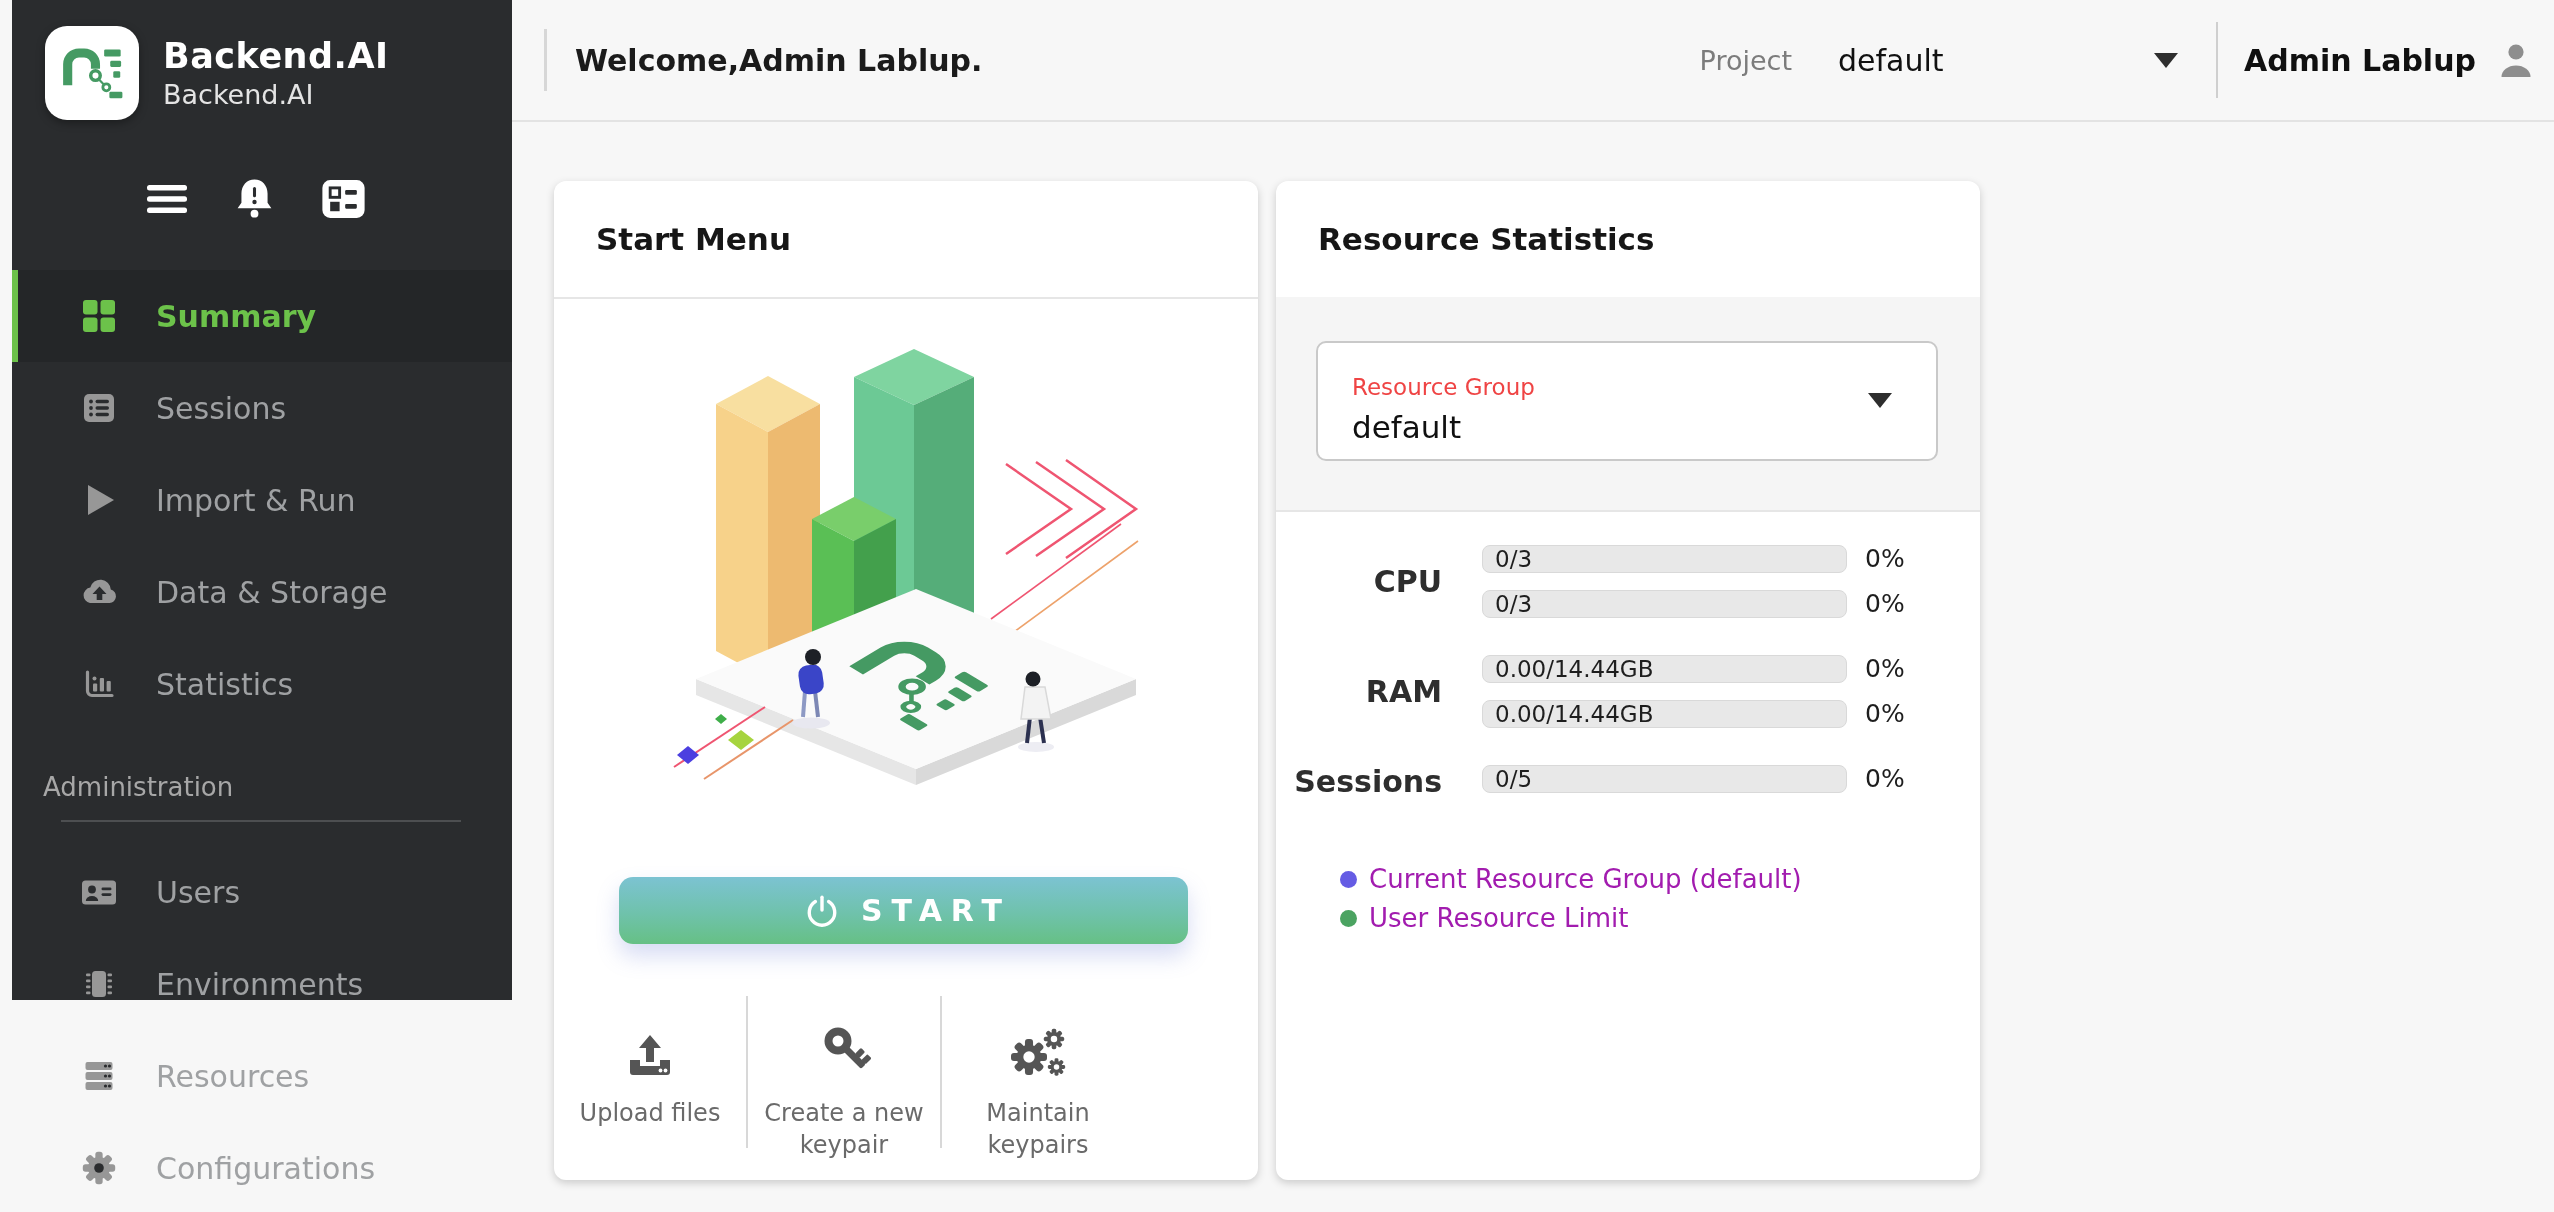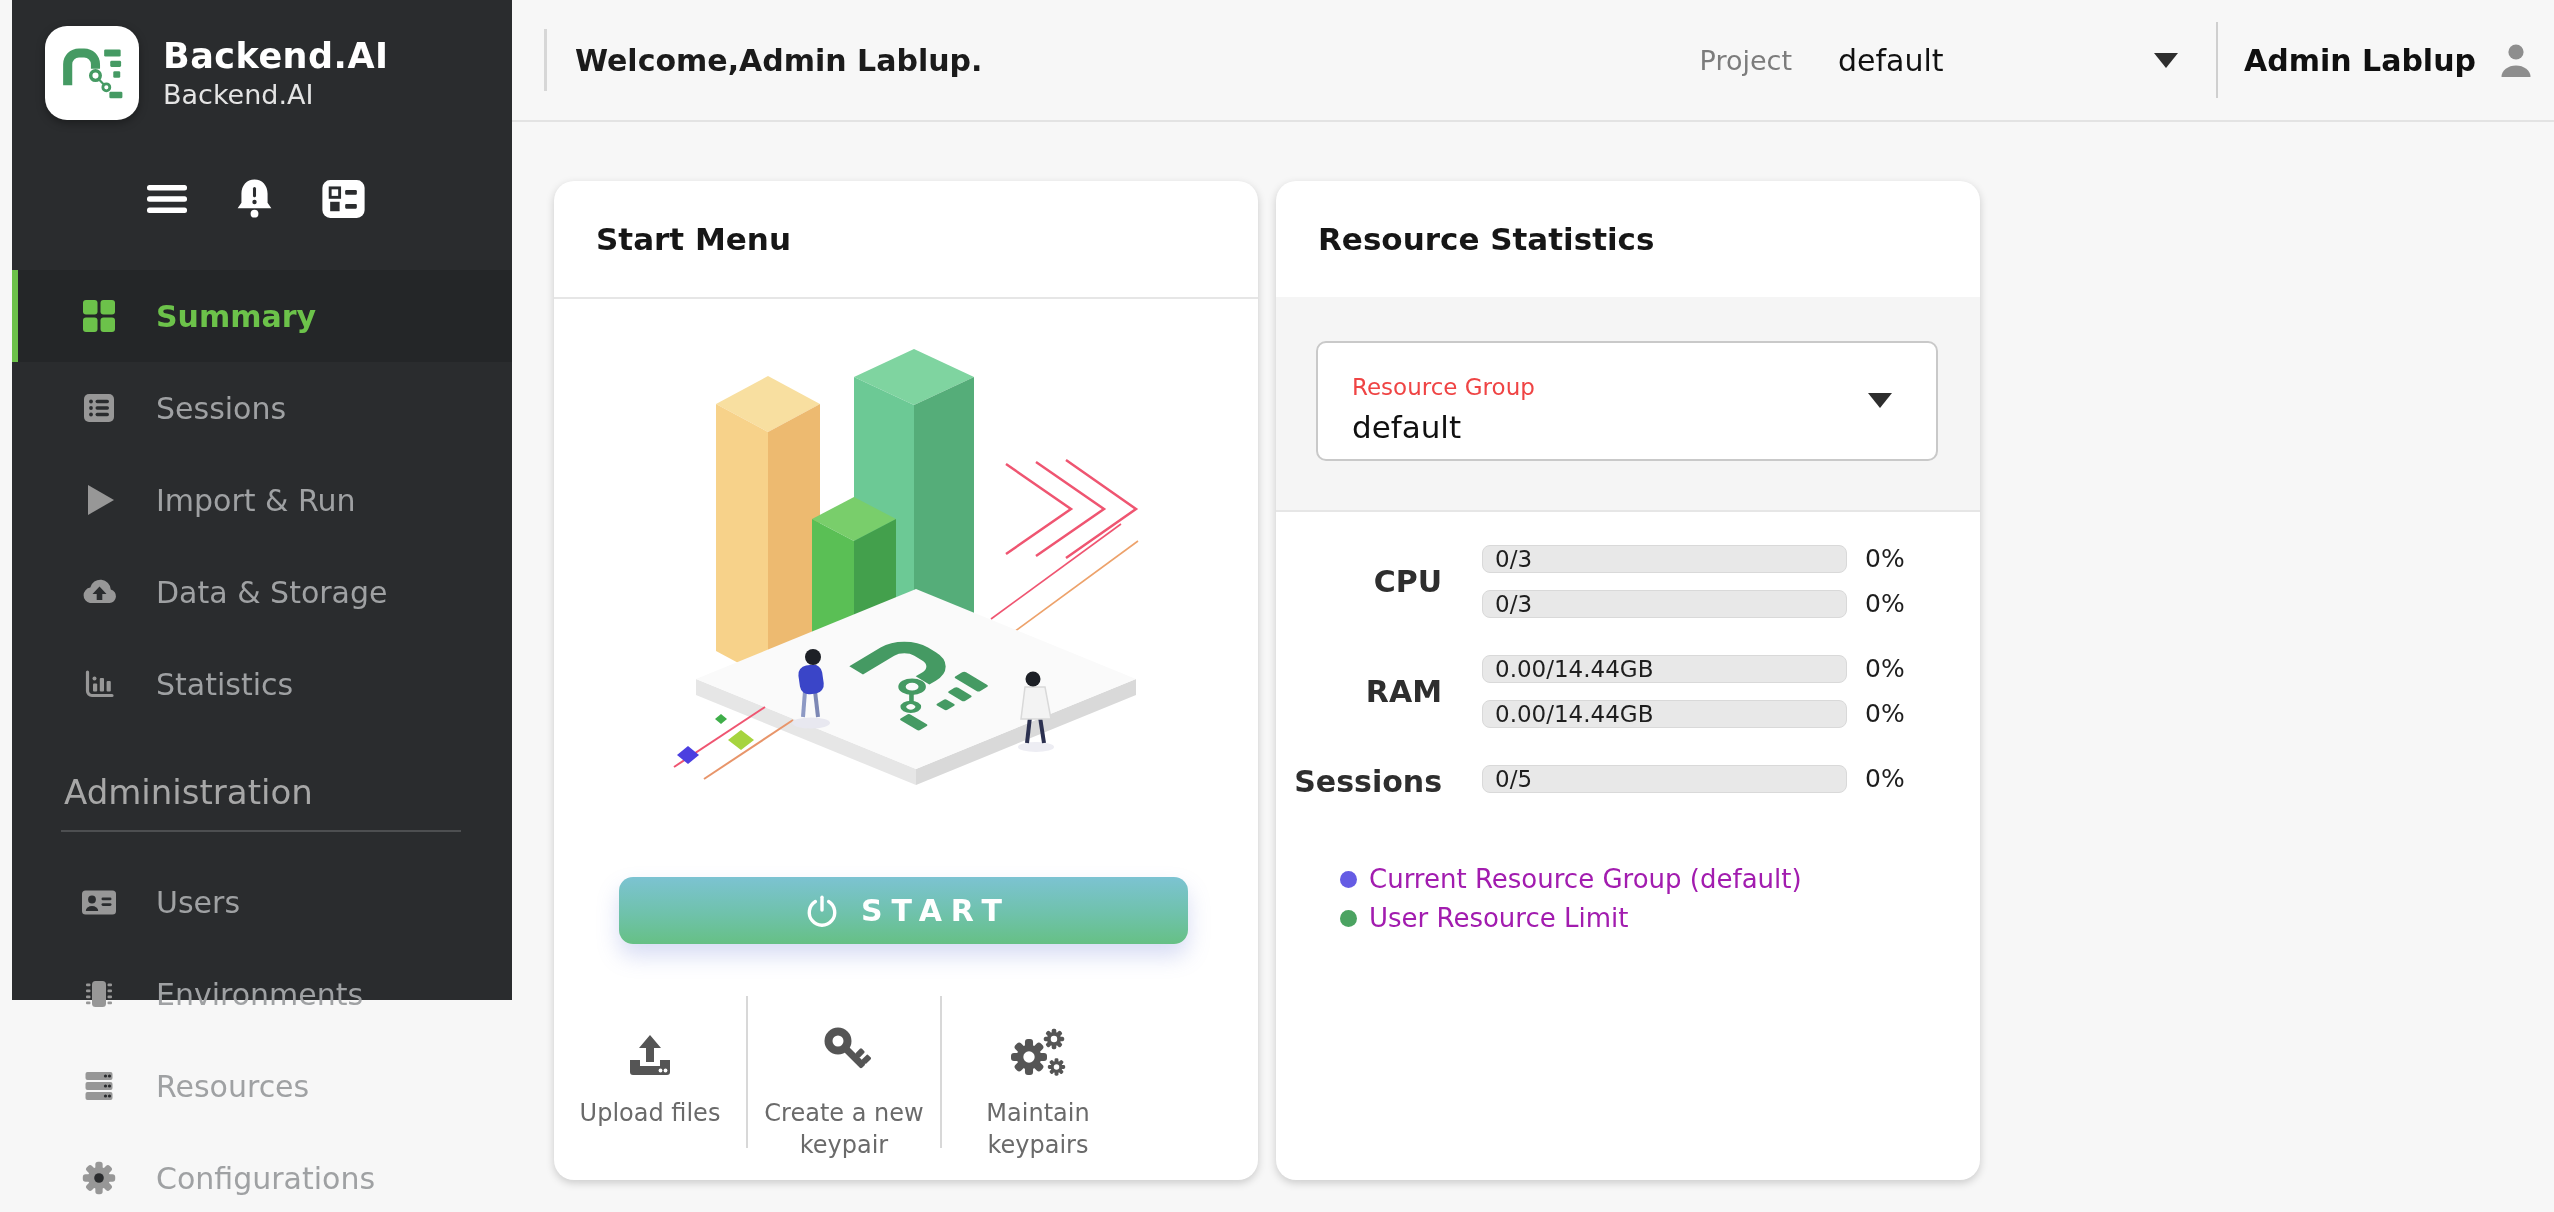--- a/index.html
+++ b/index.html
@@ -16,38 +16,38 @@
   .brand-title{color:#ffffff;font-size:35px;font-weight:700;letter-spacing:.5px;white-space:nowrap}
   .brand-sub{color:#e4e4e4;font-size:27px;margin-top:3px;white-space:nowrap}
   .toolbar{display:flex;align-items:center;gap:48px;margin:54px 0 0 134px;height:50px}
   .tbtn{background:none;border:none;padding:0;cursor:pointer;display:flex;align-items:center}
   .nav{margin-top:46px}
   .nav-item{height:92px;display:flex;align-items:center;padding-left:68px;cursor:pointer}
   .nav-item .ico{width:38px;display:flex;justify-content:center;align-items:center;flex:none}
   .nav-item .lbl{margin-left:38px;font-size:30px;color:#9fa1a3;white-space:nowrap}
   .nav-item.active{background:#242628;border-left:6px solid #6cc24a;padding-left:62px}
   .nav-item.active .lbl{color:#6cc24a;font-weight:700}
-  .admin-label{margin:42px 0 0 52px;font-size:34px;color:#a7a7a7}
+  .admin-label{margin:42px 0 0 31px;font-size:26px;color:#a7a7a7}
   .admin-rule{border:none;border-top:2px solid #4d4f51;margin:18px 0 0 49px;width:400px}
   .nav.admin{margin-top:24px}
   
   .topbar{position:absolute;left:500px;top:0;width:2054px;height:120px;background:#f7f7f7;border-bottom:2px solid #e3e3e3;display:flex;align-items:center}
   .welcome{display:flex;align-items:center;margin-left:44px}
   .vline{width:3px;height:62px;background:#d7d7d7;margin-right:28px}
   .welcome-text{font-size:30px;font-weight:700;color:#1b1b1b;white-space:nowrap}
   .top-right{margin-left:auto;display:flex;align-items:center;padding-right:20px}
   .project-label{font-size:27px;color:#7c7c7c}
   .project-select{display:flex;align-items:center;justify-content:space-between;width:340px;margin-left:46px;cursor:pointer;background:none;border:none;padding:0;font-family:inherit}
   .project-value{font-size:30px;color:#111}
   .caret{width:0;height:0;border-left:12px solid transparent;border-right:12px solid transparent;border-top:15px solid #2e2e2e}
   .top-divider{width:2px;height:76px;background:#cfcfcf;margin:0 26px 0 38px}
   .user-name{font-size:30px;font-weight:700;color:#101010;white-space:nowrap}
   .avatar{margin-left:22px;display:flex;cursor:pointer;background:none;border:none;padding:0}
   
-  .card{position:absolute;top:181px;width:704px;height:999px;background:#fff;border-radius:20px;box-shadow:0 3px 8px rgba(0,0,0,.18)}
+  .card{position:absolute;top:181px;width:704px;height:999px;background:#fff;border-radius:12px;box-shadow:0 3px 8px rgba(0,0,0,.18)}
   .card.start{left:554px}
   .card.stats{left:1276px}
   .card-head{height:116px;border-bottom:2px solid #e6e6e6;display:flex;align-items:center;padding-left:42px}
   .card-title{font-size:31px;font-weight:700;color:#161616;white-space:nowrap}
   
   .illustration{position:absolute;left:62px;top:168px;width:580px;height:440px}
   .start-btn{position:absolute;left:65px;top:696px;width:569px;height:67px;border:none;border-radius:14px;
     background:linear-gradient(180deg,#7cc3d2 0%,#6fc2ab 55%,#66c085 100%);
     color:#fff;display:flex;align-items:center;justify-content:center;gap:22px;cursor:pointer;
     box-shadow:0 12px 22px rgba(110,130,215,.28);font-family:inherit}

